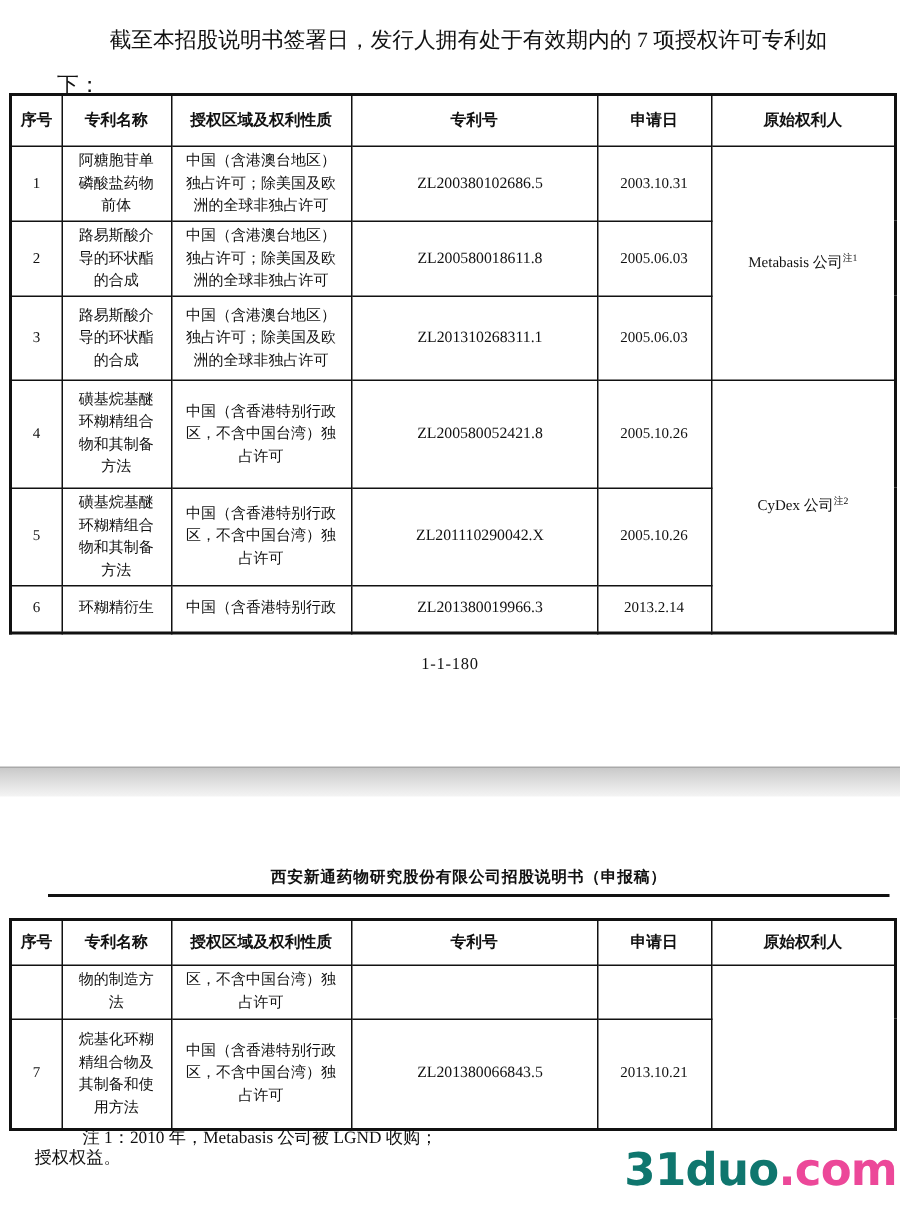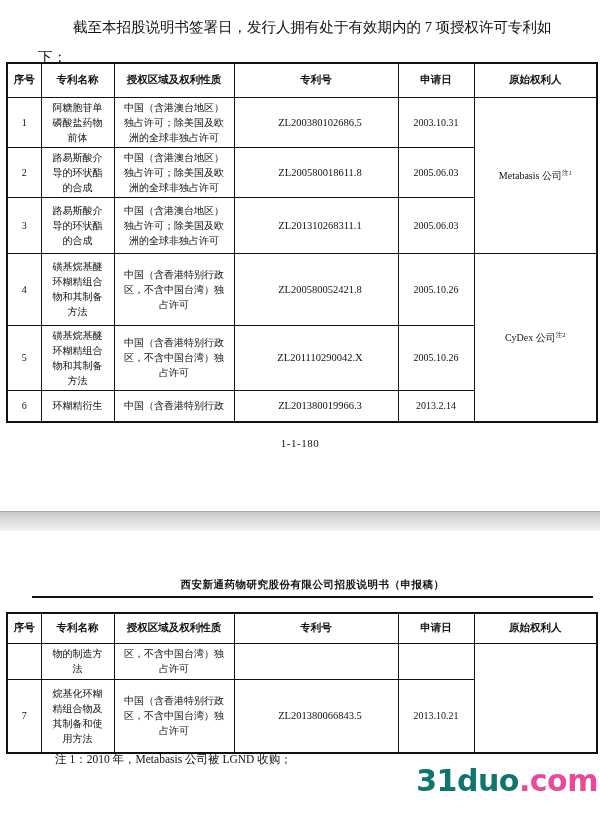--- a/index.html
+++ b/index.html
@@ -189,19 +189,20 @@
           <td class="c1">烷基化环糊精组合物及其制备和使用方法</td>
           <td class="c2">中国（含香港特别行政区，不含中国台湾）独占许可</td>
           <td class="c3">ZL201380066843.5</td>
           <td class="c4">2013.10.21</td>
         </tr>
       </tbody>
     </table>
 
   <div class="notes">
     <div class="indent">注 1：2010 年，Metabasis 公司被 LGND 收购；</div>
+    <div>授权权益。</div>
   </div>
 
   <div class="watermark">
     <span class="wm-brand" style="color: #0f766e;">31duo</span><span class="wm-suffix" style="color: #ec4899;">.com</span>
   </div>
 
 </div>
 
 </body></html>

